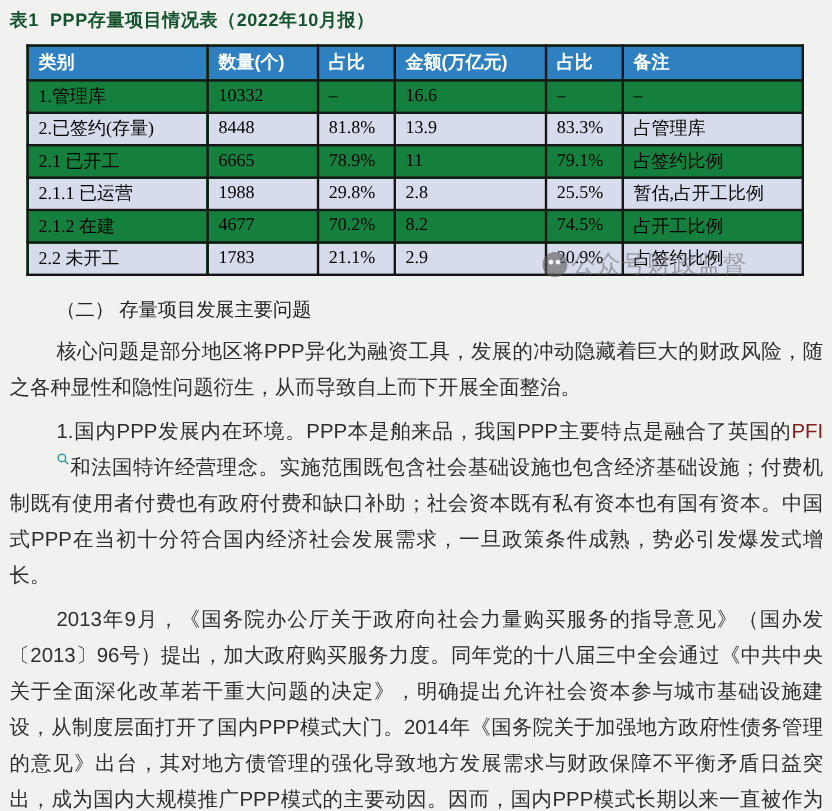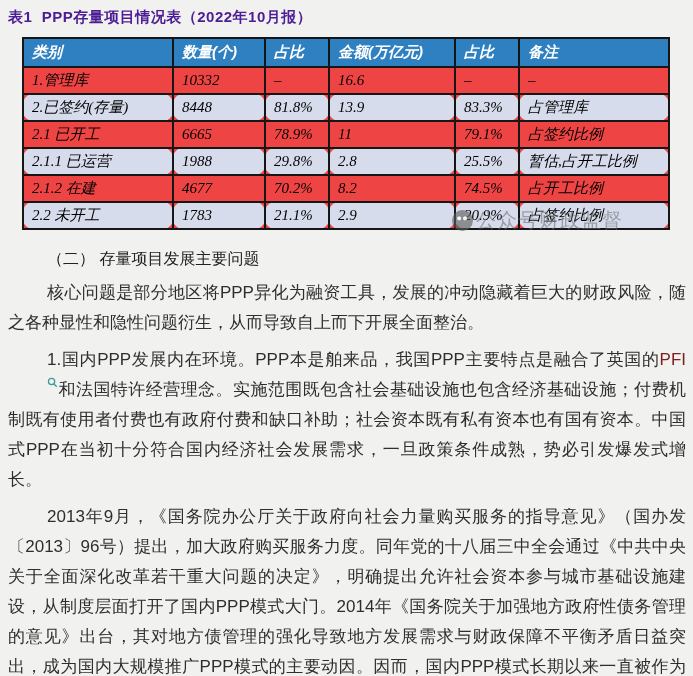--- a/index.html
+++ b/index.html
@@ -9,53 +9,52 @@
     background:#f1f1ef;
     font-family:"Liberation Sans","DejaVu Sans",sans-serif;
     color:#2e2e2e;
     overflow:hidden;
     position:relative;
   }
   .doc-title {
     padding:8px 0 0 8px;
     font-size:15px;
     font-weight:bold;
-    color:#4c1d95;
+    color:#14532d;
     white-space:pre-wrap;
     letter-spacing:0.5px;
   }
   table.ppp-table {
     border-collapse:collapse;
     table-layout:fixed;
     width:646px;
     margin:10px 0 0 22px;
     font-family:"Liberation Serif","DejaVu Serif",serif;
     font-size:15px;
     color:#000;
-    background:#ef4444;
-    font-style:italic;
+    background:#15803d;
   }
   .ppp-table th, .ppp-table td {
     border:2px solid #161616;
     padding:2px 4px 2px 8px;
     height:27px;
     text-align:left;
     font-weight:normal;
     overflow:hidden;
     white-space:nowrap;
   }
   .ppp-table thead th {
     background:#2E80C1;
     color:#ffffff;
     font-weight:bold;
     font-family:"Liberation Sans","DejaVu Sans",sans-serif;
     font-size:15px;
     height:29px;
   }
-  .ppp-table tr.alt td { background:#D7DCEC;border-radius:10px; }
+  .ppp-table tr.alt td { background:#D7DCEC; }
   .watermark {
     position:absolute;
     left:452px; top:207px;
     display:flex;
     align-items:center;
     color:rgba(105,105,105,0.55);
     font-size:20px;
     letter-spacing:1px;
     pointer-events:none;
     z-index:5;

